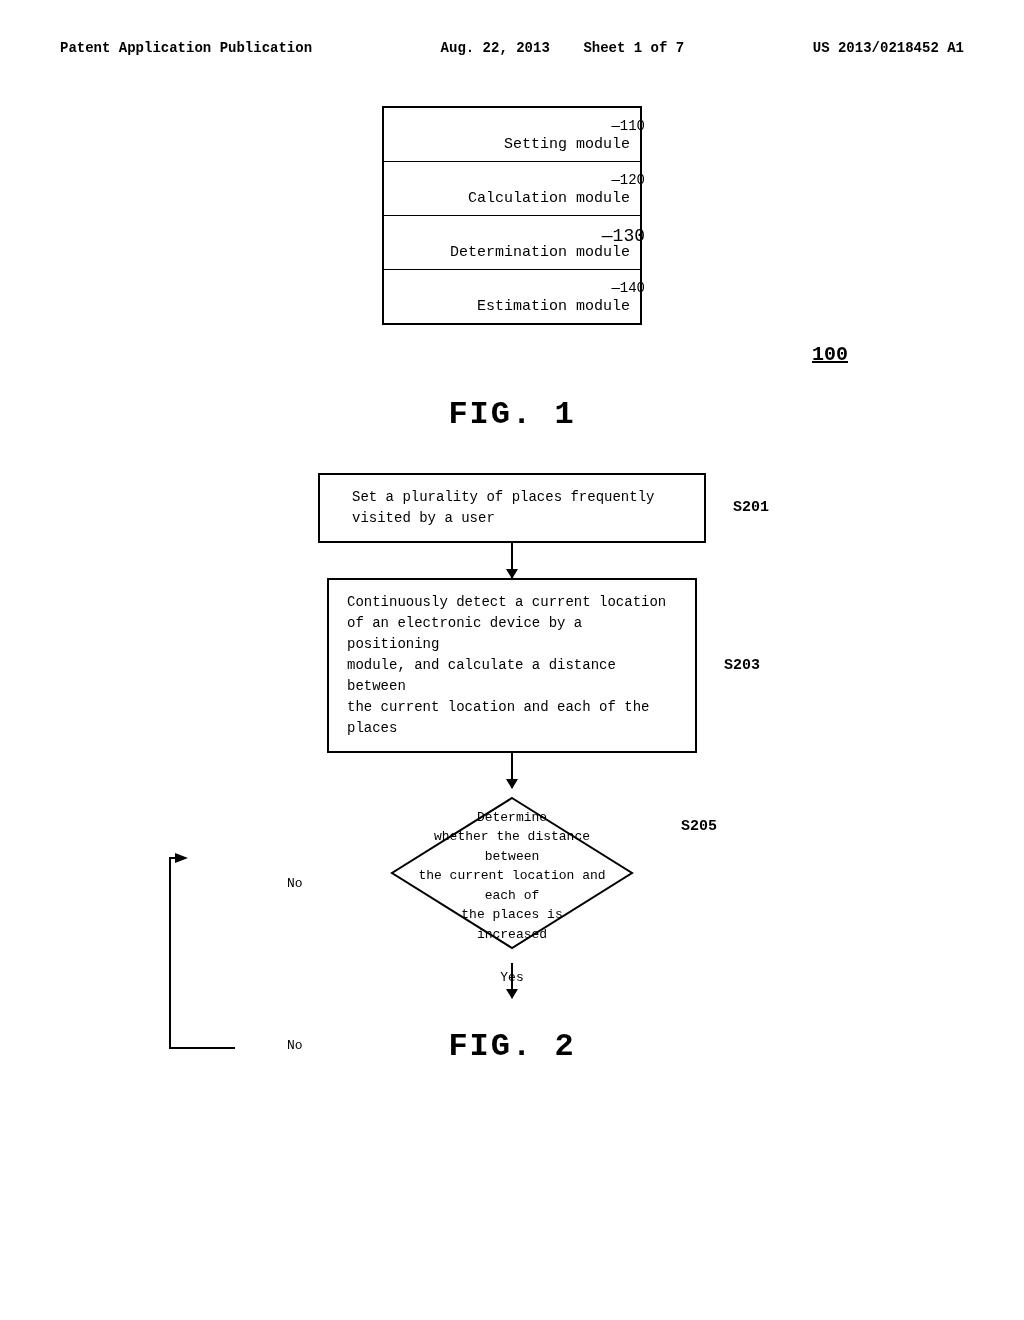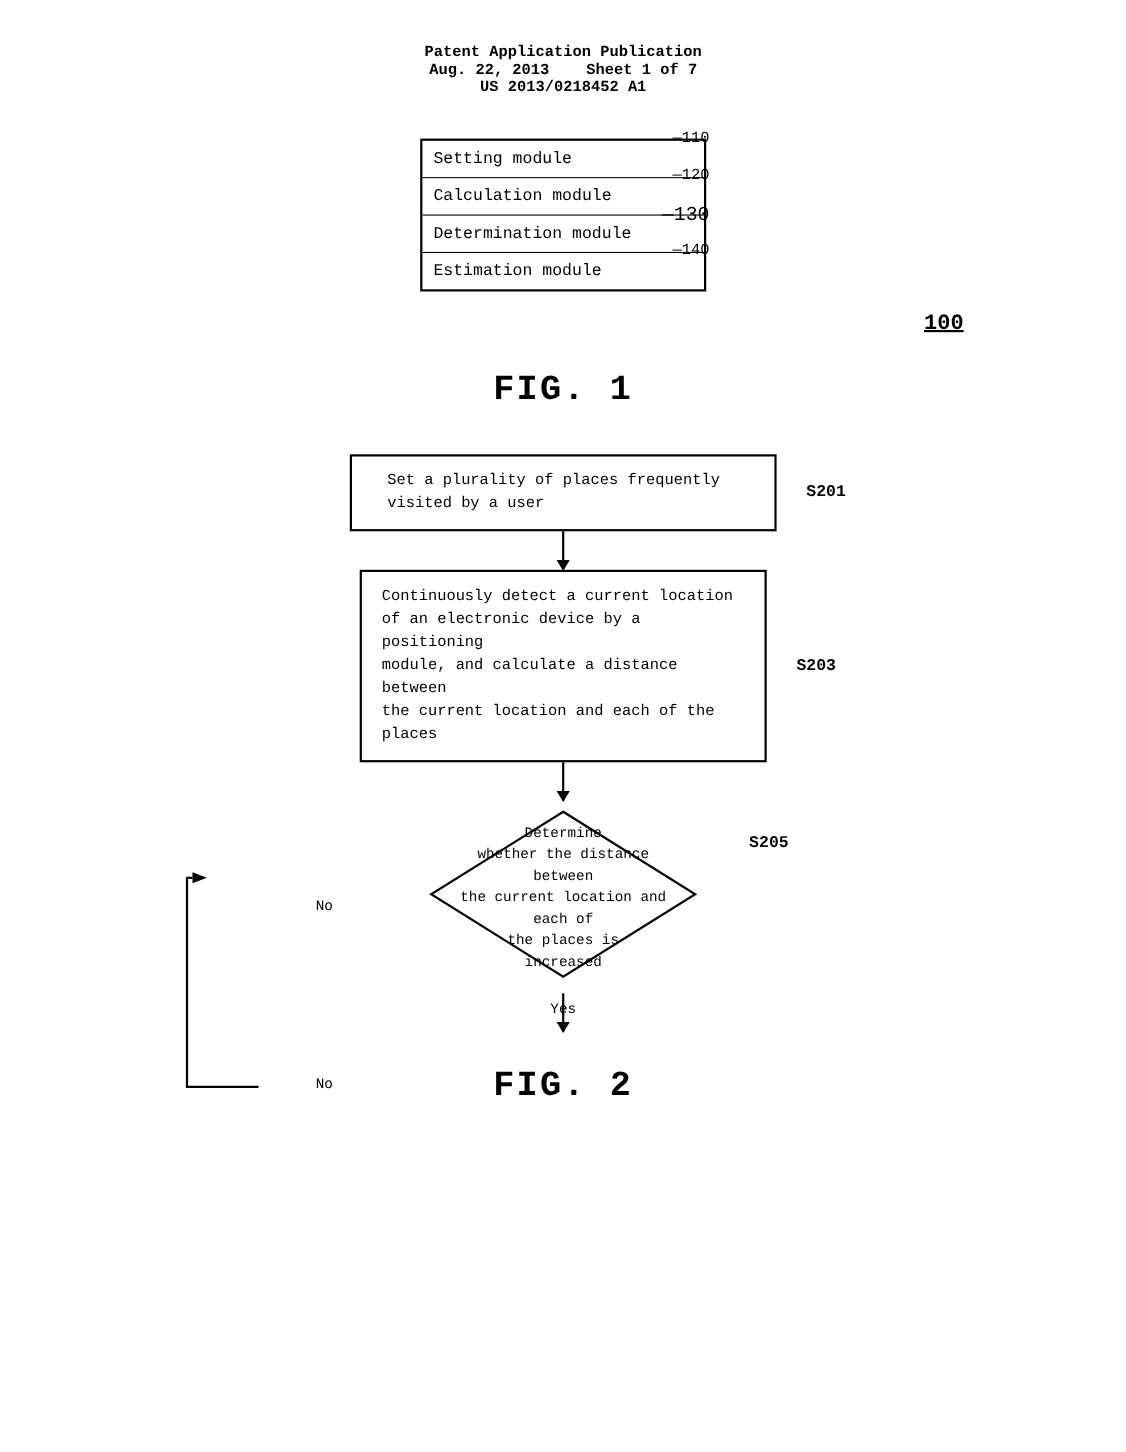--- a/index.html
+++ b/index.html
@@ -18,24 +18,23 @@
       background: #fff;
       padding: 40px 60px;
       position: relative;
     }
 
     
     .header {
       display: flex;
       justify-content: space-between;
       align-items: center;
-      margin-bottom: 38px;
+      margin-bottom: 50px;
       font-size: 14px;
       font-weight: bold;
-      flex-direction: column;
     }
     .header-left { font-weight: bold; }
     .header-center { text-align: center; }
     .header-right { font-weight: bold; }
 
     
     .fig1-container {
       display: flex;
       flex-direction: column;
       align-items: center;
@@ -46,22 +45,23 @@
       border: 2px solid #000;
       width: 260px;
       position: relative;
       margin-bottom: 10px;
     }
 
     .module-row {
       border-bottom: 1px solid #000;
       padding: 8px 10px;
       font-size: 15px;
-      text-align: left;
-      position: relative;
+      text-align: right;
+      position: relative;
+      margin-top: 20px;
     }
     .module-row:last-child {
       border-bottom: none;
     }
 
     .fig-title {
       font-size: 32px;
       font-weight: bold;
       text-align: center;
       margin: 15px 0 40px 0;
@@ -162,21 +162,21 @@
         </div>
 
         <div class="module-row">
           <span style="position:absolute; top:-10px; right:-5px; font-size:14px;">—140</span>
           <span>Estimation  module</span>
         </div>
 
       </div>
     </div>
 
-    <div style="align-self: flex-end; margin-right: 88px; font-size: 20px; font-weight: bold; text-decoration: underline; margin-top: 8px;">100</div>
+    <div style="align-self: flex-end; margin-right: 116px; font-size: 20px; font-weight: bold; text-decoration: underline; margin-top: 8px;">100</div>
   </div>
 
   <div class="fig-title">FIG. 1</div>
 
   <div class="fig2-container">
 
     <div style="position:relative; display:inline-block; margin-bottom: 0;">
       <div class="flow-box flow-box-s201">
         <span style="white-space:pre-line;">Set a plurality of places frequently
 visited by a user</span>

